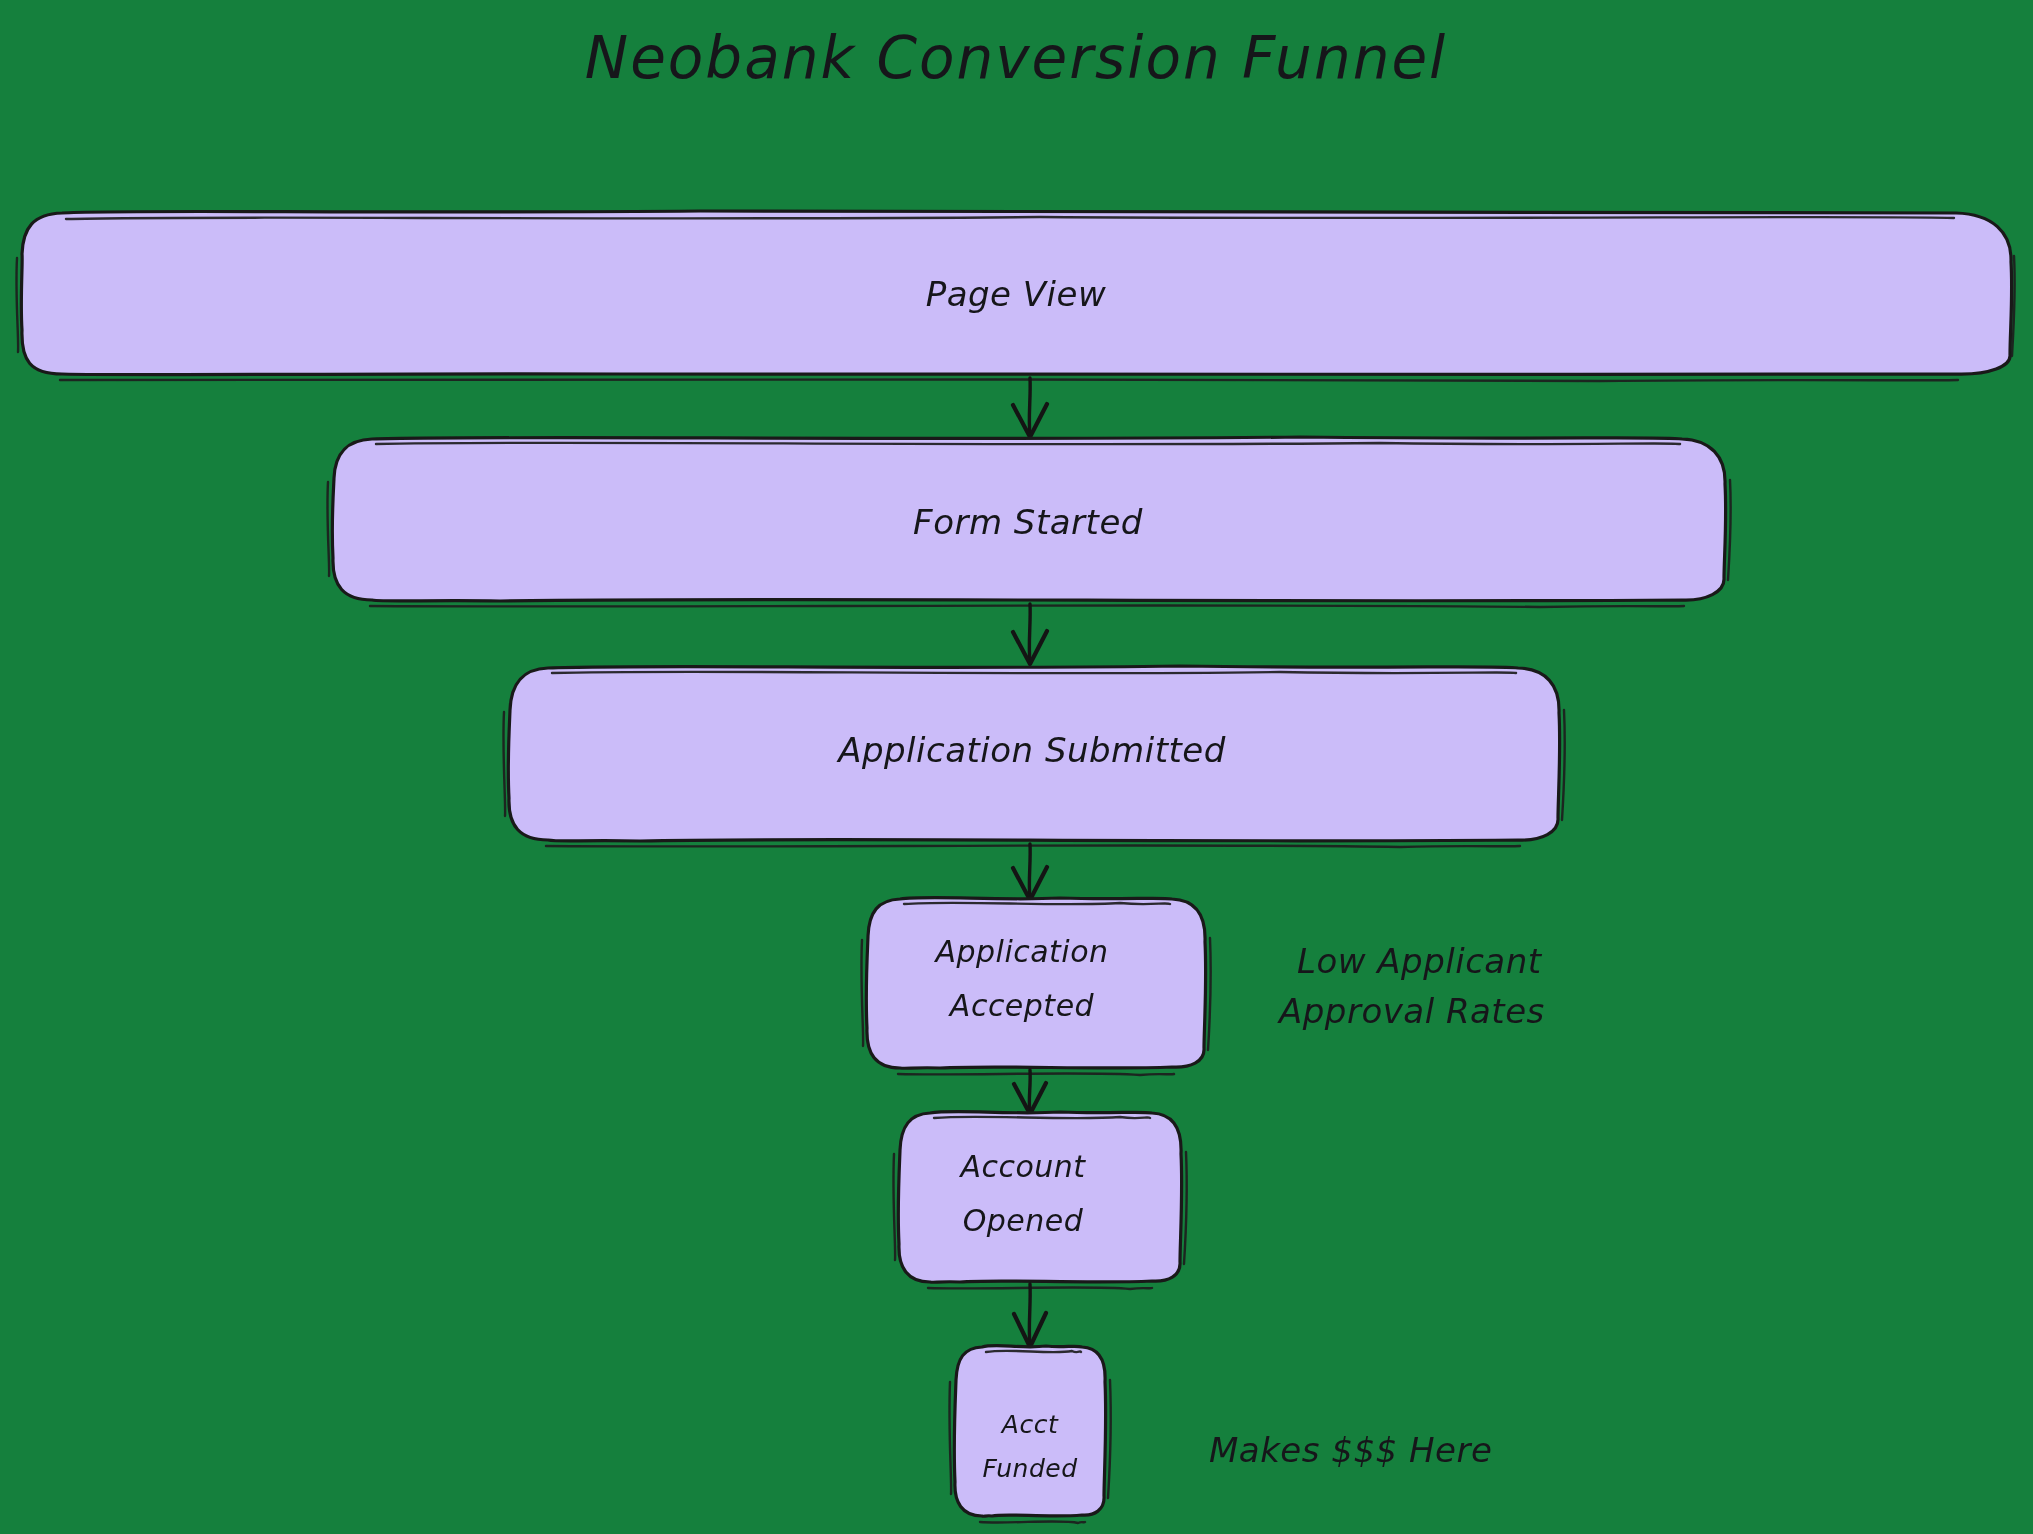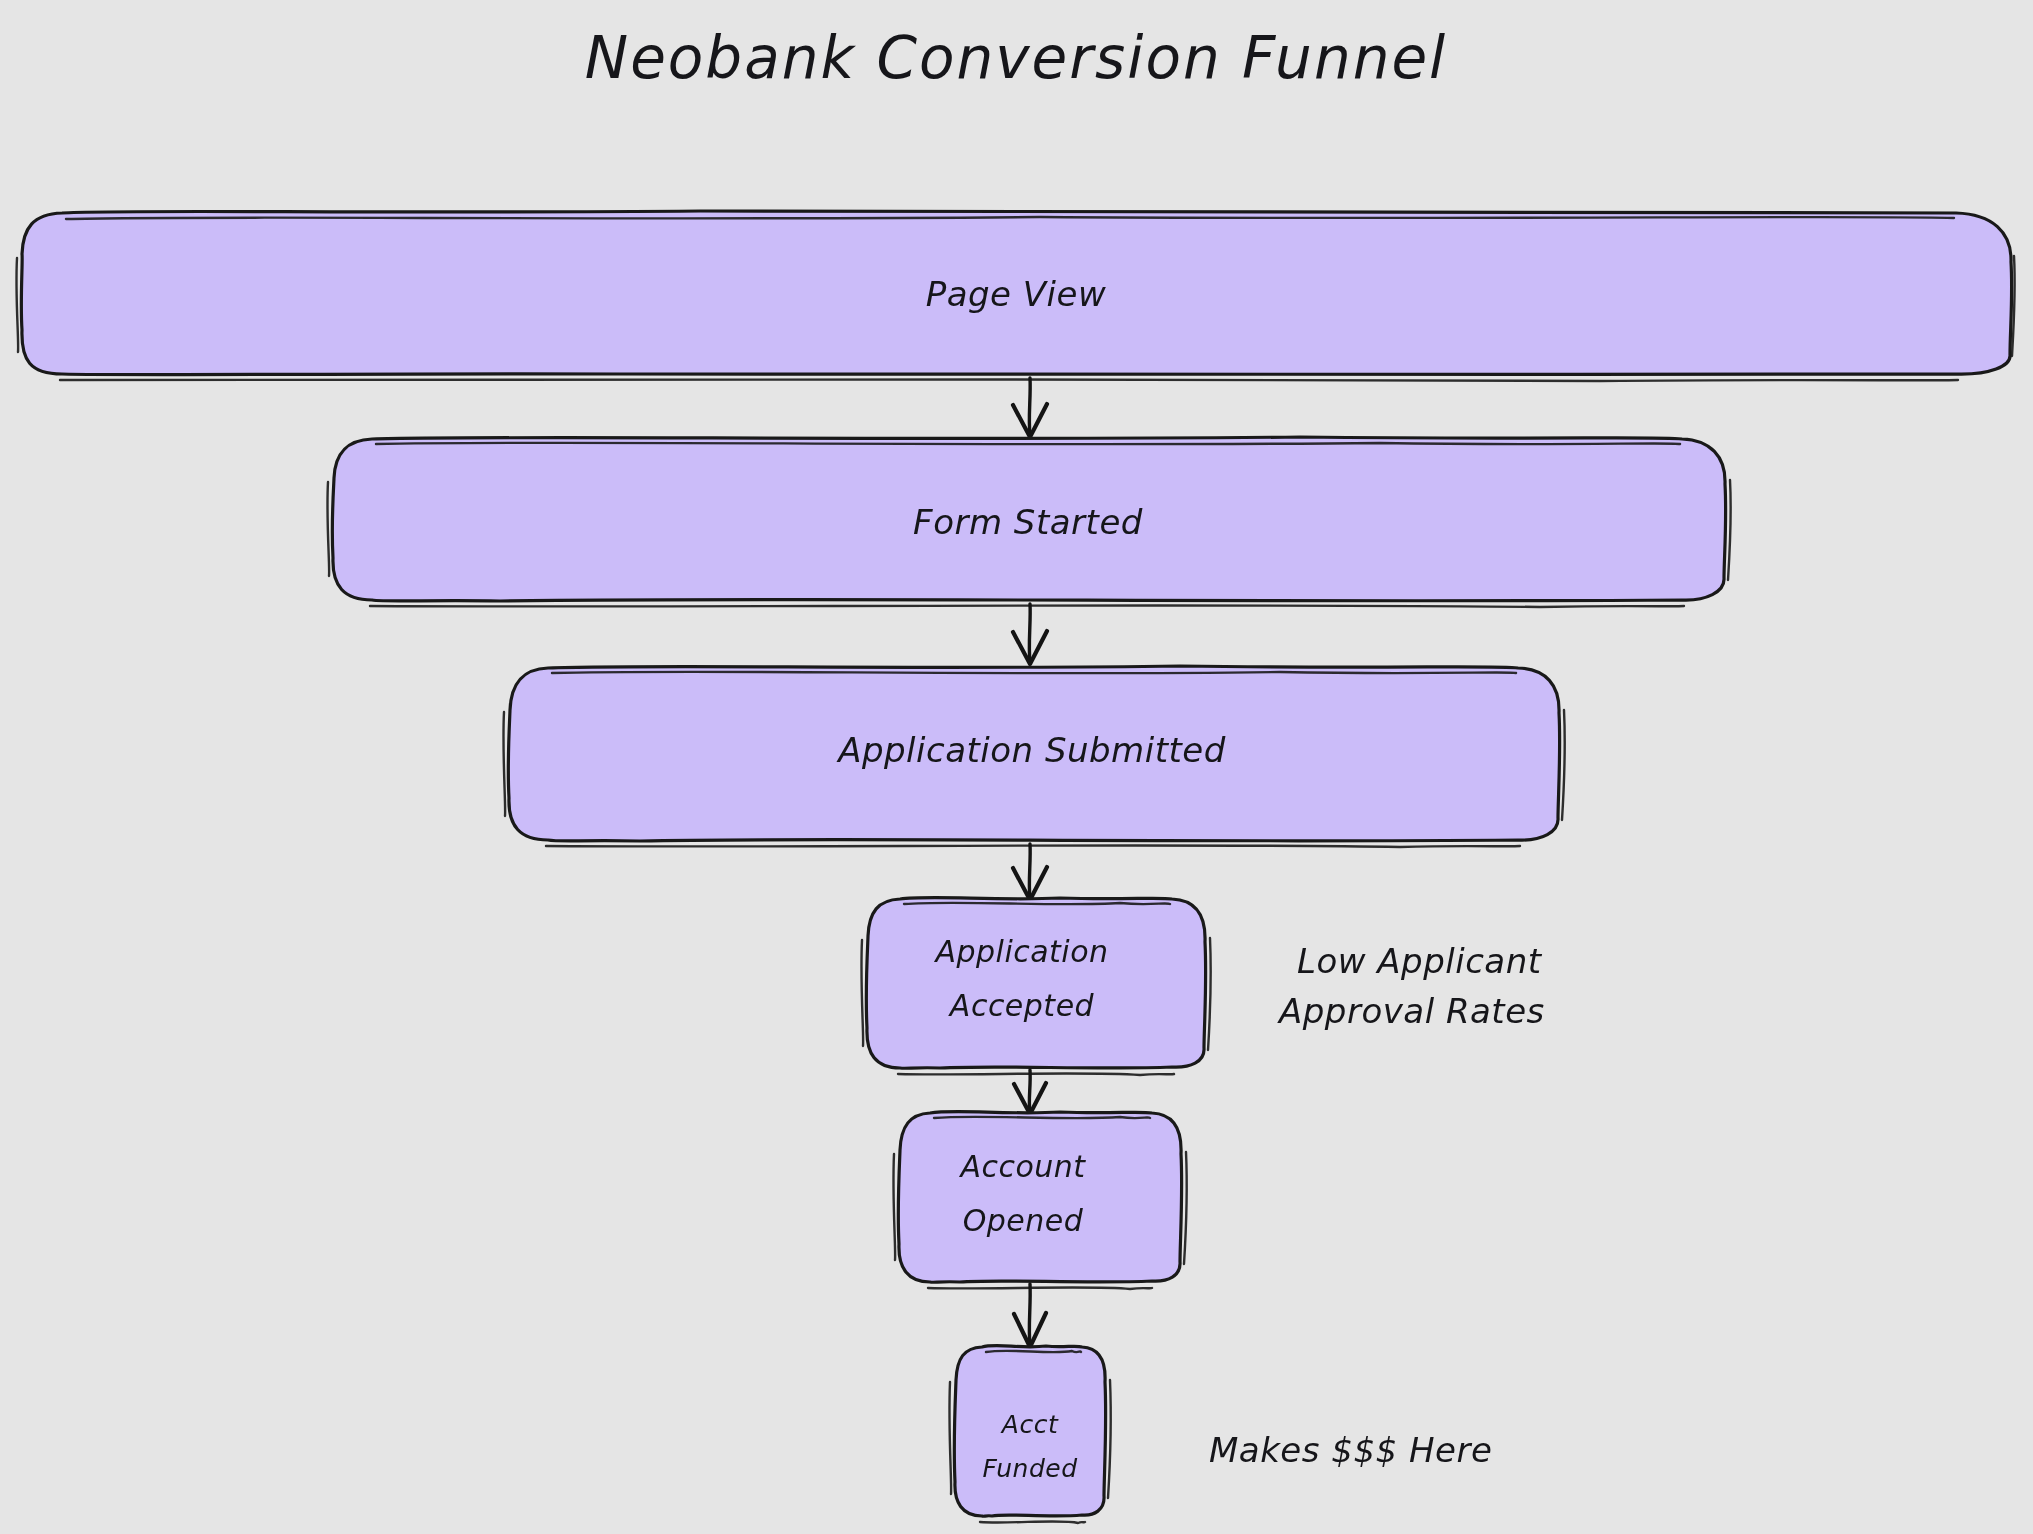--- a/index.html
+++ b/index.html
@@ -10,21 +10,21 @@
   body {
     width: 2033px;
     height: 1534px;
     overflow: hidden;
     font-family: "DejaVu Sans", sans-serif;
   }
   #diagram-root {
     position: relative;
     width: 2033px;
     height: 1534px;
-    background: #e5e5e5;
+    background: #15803d;
   }
   svg#funnel-svg {
     position: absolute;
     top: 0;
     left: 0;
     width: 2033px;
     height: 1534px;
     display: block;
   }
   .hand-text {

